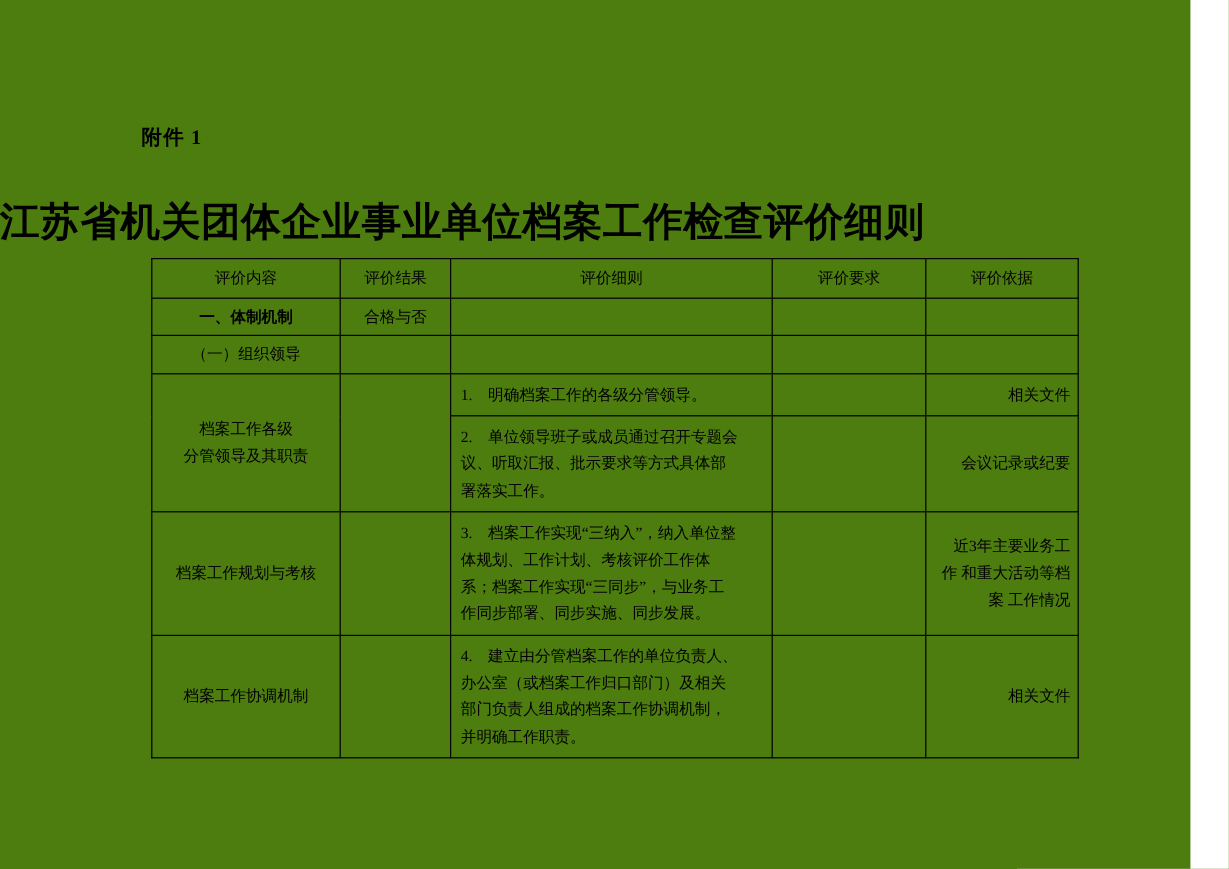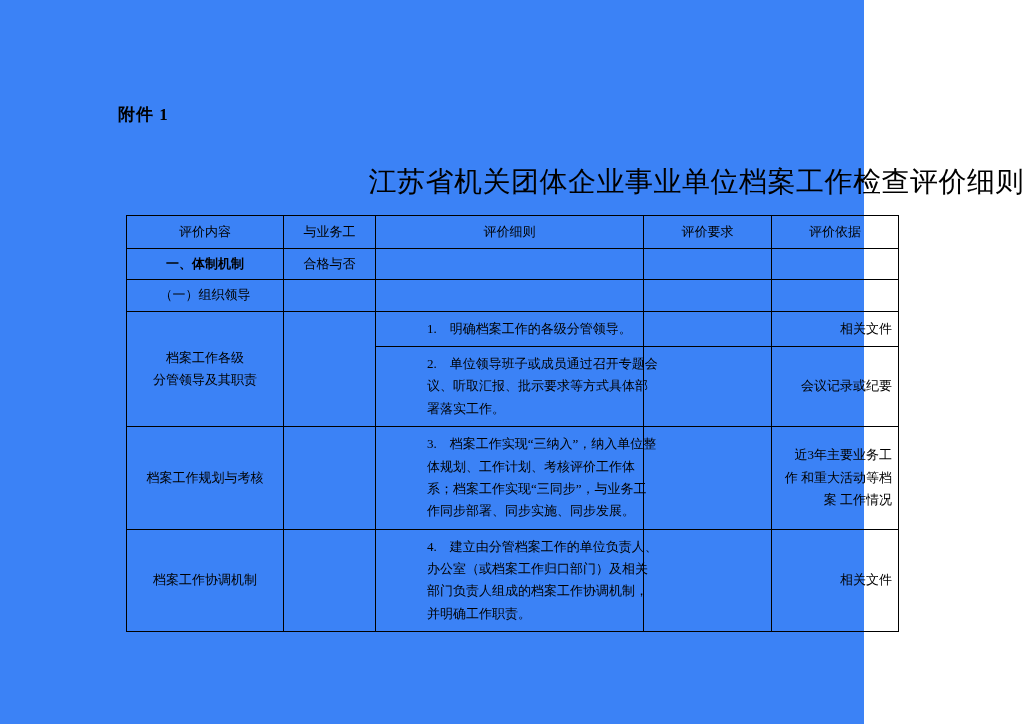--- a/index.html
+++ b/index.html
@@ -11,40 +11,40 @@
     height: 724px;
     background: #ffffff;
     font-family: "Liberation Serif", "DejaVu Serif", serif;
     color: #000000;
     position: relative;
     overflow: hidden;
   }
   .page {
     position: absolute;
     left: 0; top: 0;
-    width: 864px;
+    width: 992px;
     height: 724px;
-    background: #3b82f6;
+    background: #4d7c0f;
   }
   .attachment-label {
     position: absolute;
     left: 118px;
     top: 103px;
     font-size: 17px;
     font-weight: bold;
     letter-spacing: 1px;
   }
   .doc-title {
     position: absolute;
     left: 0;
     top: 163px;
     width: 1024px;
-    text-align: right;
-    font-size: 28px;
-    font-weight: normal;
+    text-align: left;
+    font-size: 33px;
+    font-weight: bold;
     letter-spacing: 0.5px;
   }
   table.eval-table {
     position: absolute;
     left: 126px;
     top: 215px;
     width: 772px;
     border-collapse: collapse;
     table-layout: fixed;
   }
@@ -65,21 +65,20 @@
     text-align: center;
     margin-top: 48px;
   }
   .detail-cell {
     text-align: left;
     padding: 6px 8px 6px 8px !important;
   }
   .detail-cell .ln {
     display: block;
     white-space: nowrap;
-    margin-left: 43px;
   }
   .page-number {
     position: absolute;
     left: 0;
     top: 610px;
     width: 1024px;
     text-align: center;
     font-size: 19px;
     padding-right: 0;
   }
@@ -106,21 +105,21 @@
     <colgroup>
       <col style="width:157px">
       <col style="width:92px">
       <col style="width:268px">
       <col style="width:128px">
       <col style="width:127px">
     </colgroup>
     <tbody>
       <tr>
         <td class="c-head">评价内容</td>
-        <td class="c-head">与业务工</td>
+        <td class="c-head">评价结果</td>
         <td class="c-head">评价细则</td>
         <td class="c-head">评价要求</td>
         <td class="c-head">评价依据</td>
       </tr>
 
       <tr>
         <td class="c-center" style="font-weight:bold;">一、体制机制</td>
         <td class="c-center">合格与否</td>
         <td></td>
         <td></td>

